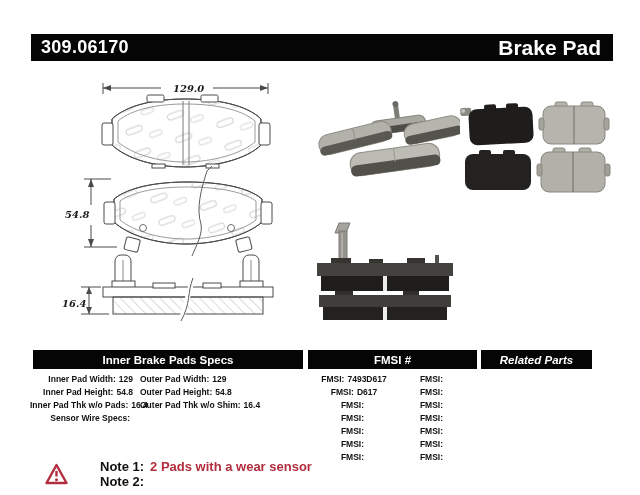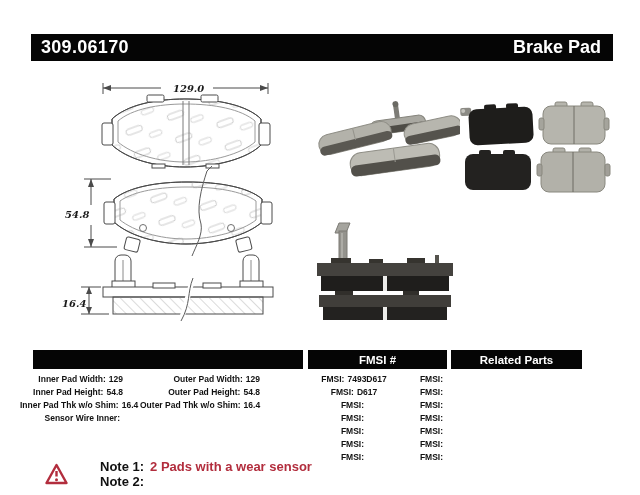--- a/index.html
+++ b/index.html
@@ -2,38 +2,38 @@
 <html><head>
 <meta charset="utf-8">
 <style>
   html,body{margin:0;padding:0;background:#fff;}
   .page{position:relative;width:640px;height:495px;background:#ffffff;overflow:hidden;
         font-family:"Liberation Sans",sans-serif;color:#111;margin-top:20px;}
   
   .header-bar{position:absolute;left:31px;top:14px;width:582px;height:27px;background:#050505;
               display:flex;align-items:center;justify-content:space-between;}
   .header-bar .part{color:#fff;font-weight:bold;font-size:18px;padding-left:10px;letter-spacing:.3px;}
-  .header-bar .prod{color:#fff;font-weight:bold;font-size:18px;padding-right:12px;}
+  .header-bar .prod{color:#fff;font-weight:bold;font-size:21px;padding-right:12px;}
   
   .drawings{position:absolute;left:55px;top:55px;}
   .photo1{position:absolute;left:310px;top:78px;}
   .photo2{position:absolute;left:455px;top:78px;}
   .photo3{position:absolute;left:305px;top:195px;}
   .dim-text{font:italic bold 10px "DejaVu Serif",serif;fill:#1a1a1a;}
   
   .spec-headers{position:absolute;left:33px;top:330px;width:579px;height:19px;display:flex;}
   .hbar{background:#050505;color:#fff;font-weight:bold;font-size:11.5px;height:19px;
         display:flex;align-items:center;justify-content:center;}
   .hbar-split{width:270px;}
   .hbar-split span{width:50%;text-align:center;}
-  .hbar-fmsi{width:139px;margin-left:5px;}
-  .hbar-rel{width:131px;margin-left:4px;}
+  .hbar-fmsi{width:169px;margin-left:5px;}
+  .hbar-rel{width:111px;margin-left:4px;font-style:italic;}
   .col{position:absolute;font-size:8.5px;font-weight:bold;line-height:13px;white-space:nowrap;}
-  .col-inner{left:20px;top:353px;width:103px;text-align:right;}
-  .col-outer{left:140px;top:353px;width:120px;text-align:right;}
+  .col-inner{left:30px;top:353px;width:103px;text-align:right;}
+  .col-outer{left:140px;top:353px;width:120px;text-align:left;}
   .col-fmsi{left:313px;top:353px;width:158px;}
   .fmsi-row{display:flex;text-align:center;}
   .fmsi-cell-l{width:82px;}
   .fmsi-cell-r{flex:1;}
   .col-rel{left:483px;top:353px;width:125px;}
   .lbl{margin-right:3px;}
   
   .warn{position:absolute;left:45px;top:443px;}
   .notes{position:absolute;left:100px;top:440px;font-size:13px;font-weight:bold;line-height:14.5px;}
   .note-row .ntext{color:#b22d3d;margin-left:6px;}
@@ -198,34 +198,35 @@
       <rect x="30" y="76" width="18" height="5" fill="#312f2b"></rect>
       <rect x="98" y="76" width="16" height="5" fill="#312f2b"></rect>
       <rect x="14" y="80" width="132" height="12" fill="#403e3a"></rect>
       <rect x="18" y="92" width="124" height="13" fill="#232220"></rect>
       <rect x="78" y="92" width="4" height="13" fill="#ececea"></rect>
     </g>
   </svg>
 
   <div class="spec-headers">
     <div class="hbar hbar-split">
+      <span>Inner Brake Pads Specs</span>
     </div>
     <div class="hbar hbar-fmsi">
       <span>FMSI #</span>
     </div>
     <div class="hbar hbar-rel">
       <span>Related Parts</span>
     </div>
   </div>
 
   <div class="col col-inner">
     <div class="spec-row"><span class="lbl">Inner Pad Width:</span><span>129</span></div>
     <div class="spec-row"><span class="lbl">Inner Pad Height:</span><span>54.8</span></div>
-    <div class="spec-row"><span class="lbl">Inner Pad Thk w/o Shim:</span><span>16.4</span></div>
-    <div class="spec-row"><span class="lbl">Sensor Wire Inner:</span><span></span></div>
+    <div class="spec-row"><span class="lbl">Inner Pad Thk w/o Pads:</span><span>16.4</span></div>
+    <div class="spec-row"><span class="lbl">Sensor Wire Specs:</span><span></span></div>
   </div>
 
   <div class="col col-outer">
     <div class="spec-row"><span class="lbl">Outer Pad Width:</span><span>129</span></div>
     <div class="spec-row"><span class="lbl">Outer Pad Height:</span><span>54.8</span></div>
     <div class="spec-row"><span class="lbl">Outer Pad Thk w/o Shim:</span><span>16.4</span></div>
   </div>
 
   <div class="col col-fmsi">
     <div class="fmsi-row">

